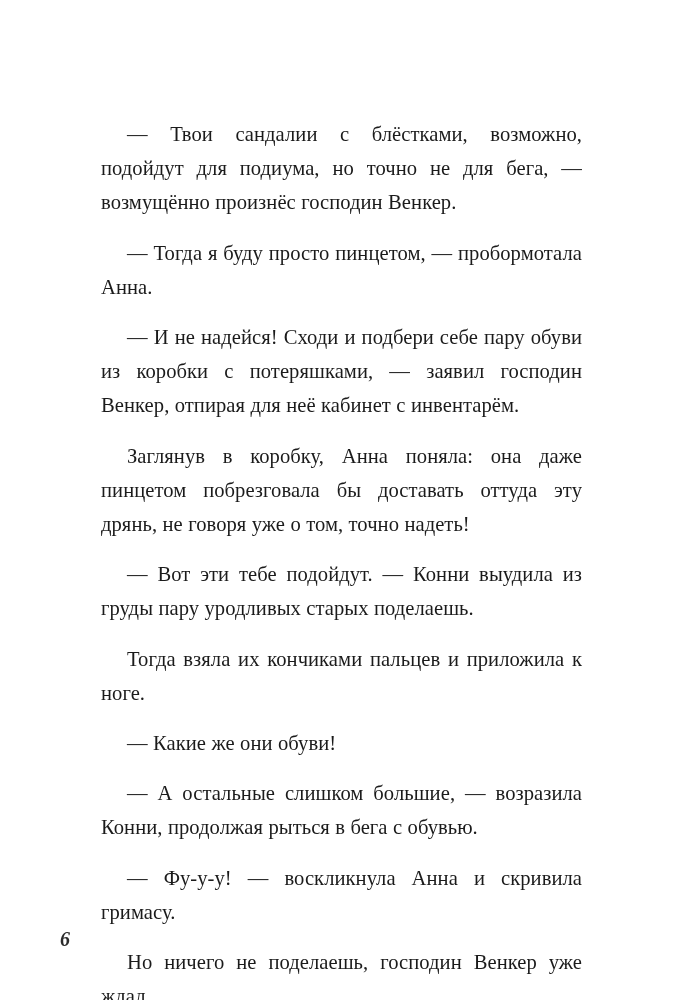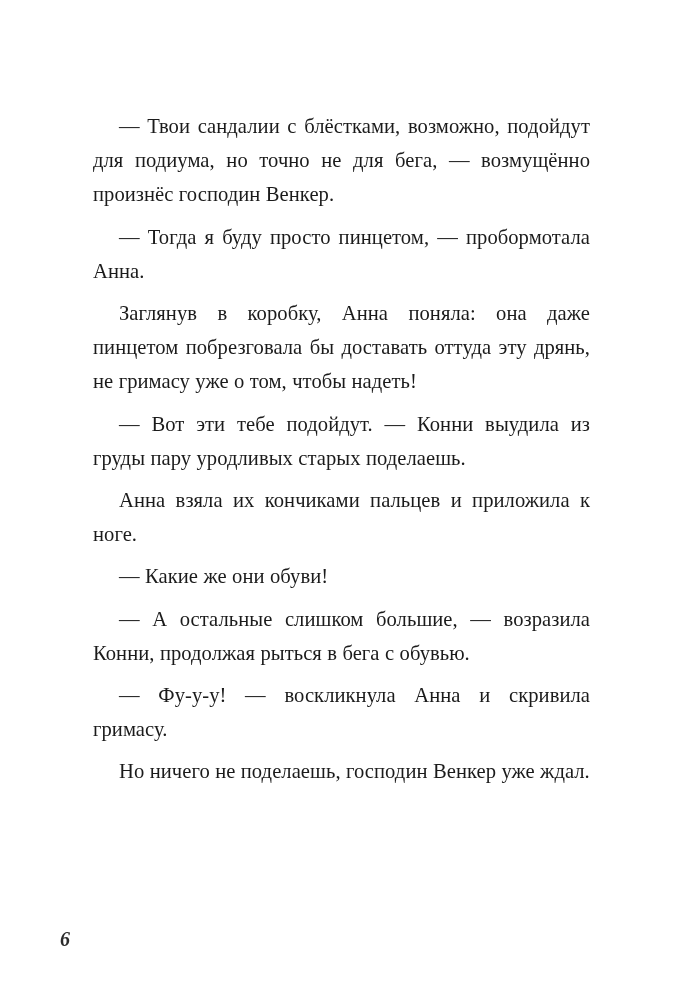--- a/index.html
+++ b/index.html
@@ -25,21 +25,21 @@
 
   
   .text-block {
     position: absolute;
     left: 85px;
     top: 101px;
     width: 513px;
   }
 
   .para {
-    margin: 8px;
+    margin: 16px;
     text-align: justify;
     text-align-last: left;
     text-indent: 26px;
     font-size: 20.6px;
     line-height: 34.2px;
     letter-spacing: 0.05px;
     word-spacing: 0.2px;
     hyphens: manual;
     -webkit-hyphens: manual;
   }
@@ -58,23 +58,24 @@
   }
 </style>
 </head>
 <body>
 
 <div class="page">
 
   <div class="text-block">
     <p class="para">— Твои сандалии с блёстками, возможно, подойдут для подиума, но точно не для бега, — возмущённо произнёс господин Венкер.</p>
     <p class="para">— Тогда я буду просто пинцетом, — пробормотала Анна.</p>
-    <p class="para">Заглянув в коробку, Анна поняла: она даже пинцетом побрезговала бы доставать оттуда эту дрянь, не гримасу уже о том, чтобы надеть!</p>
+    <p class="para">— И не надейся! Сходи и подбери себе пару обуви из коробки с потеряшками, — заявил господин Венкер, отпирая для неё кабинет с инвентарём.</p>
+    <p class="para">Заглянув в коробку, Анна поняла: она даже пинцетом побрезговала бы доставать оттуда эту дрянь, не говоря уже о том, точно надеть!</p>
     <p class="para">— Вот эти тебе подойдут. — Конни выудила из груды пару уродливых старых поделаешь.</p>
-    <p class="para">Анна взяла их кончиками пальцев и приложила к ноге.</p>
+    <p class="para">Тогда взяла их кончиками пальцев и приложила к ноге.</p>
     <p class="para">— Какие же они обуви!</p>
     <p class="para">— А остальные слишком большие, — возразила Конни, продолжая рыться в бега с обувью.</p>
     <p class="para">— Фу-у-у! — воскликнула Анна и скривила гримасу.</p>
     <p class="para">Но ничего не поделаешь, господин Венкер уже ждал.</p>
   </div>
 
   <div class="folio">6</div>
 
 </div>
 

